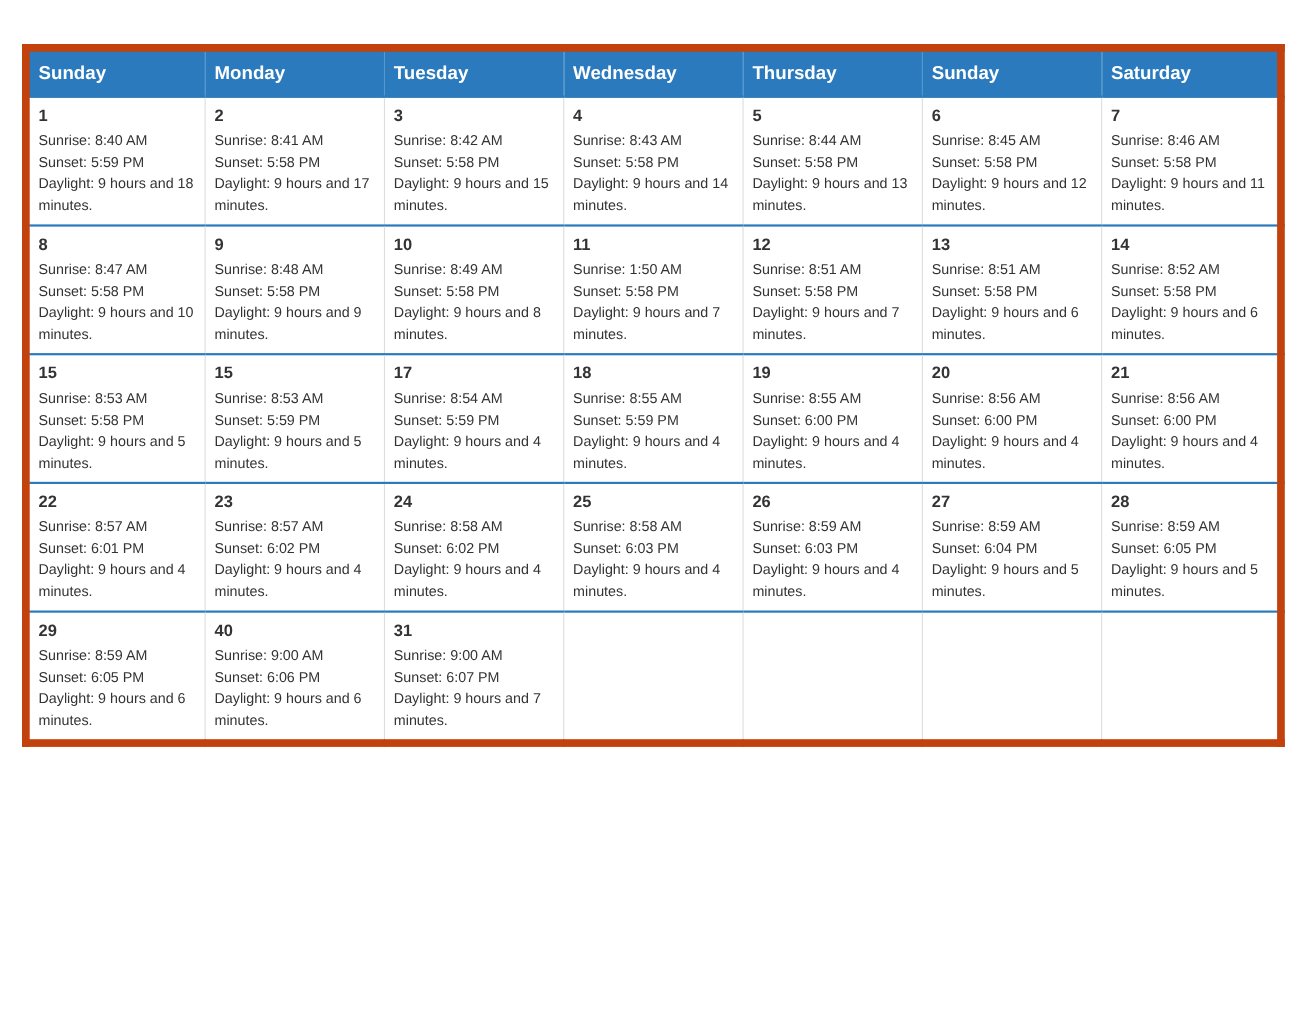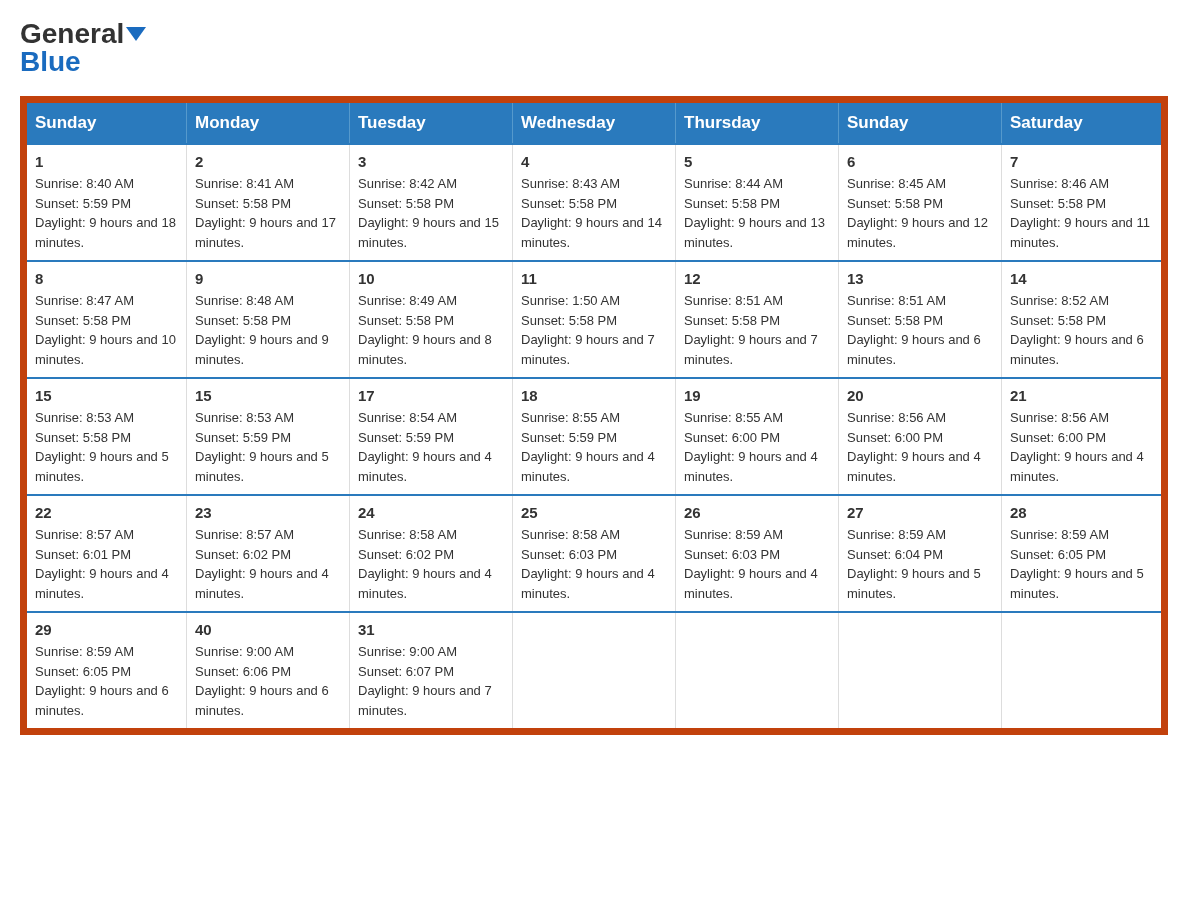--- a/index.html
+++ b/index.html
@@ -101,27 +101,20 @@
       line-height: 1.5;
     }
     .empty-cell {
       background: #fff;
     }
   </style>
 </head>
 <body>
 
 <div class="header">
-  <div class="logo">
-    <div class="logo-row">
-      <span class="logo-general">General</span>
-      <span class="logo-triangle"></span>
-    </div>
-    <span class="logo-blue">Blue</span>
-  </div>
 </div>
 
 <table class="calendar">
   <thead>
     <tr>
 
     <th>Sunday</th>
         <th>Monday</th>
         <th>Tuesday</th>
         <th>Wednesday</th>

